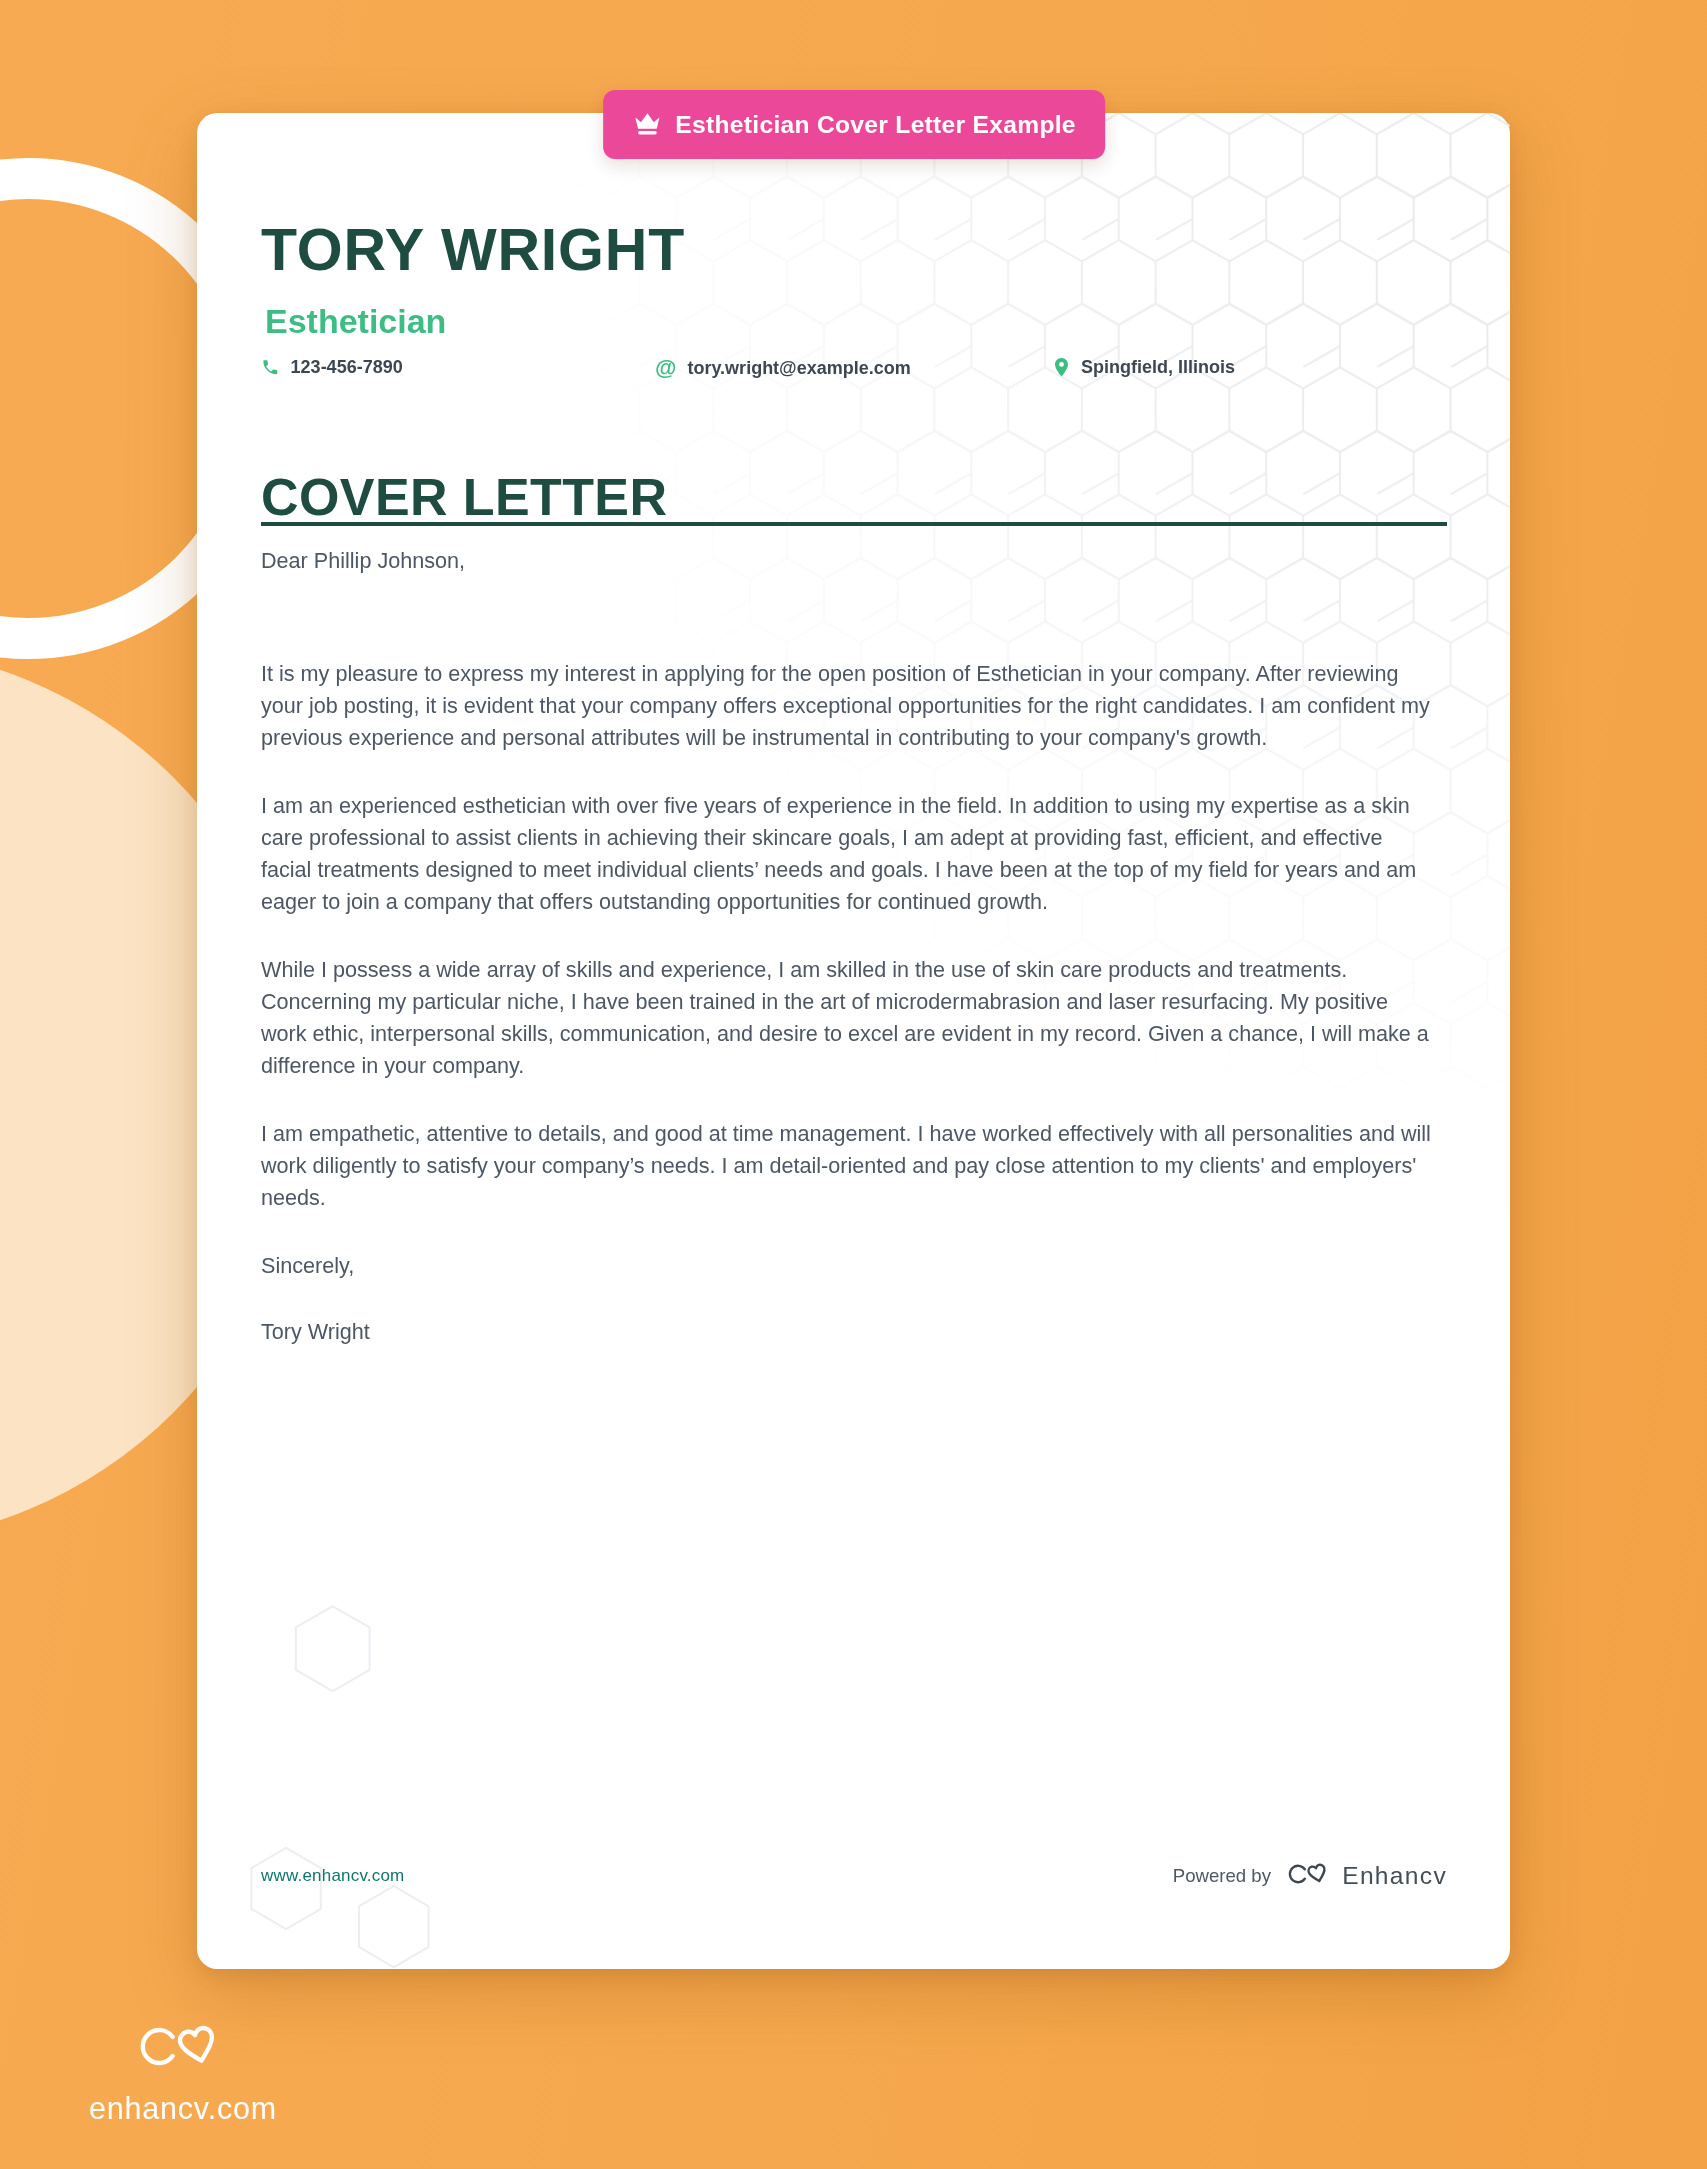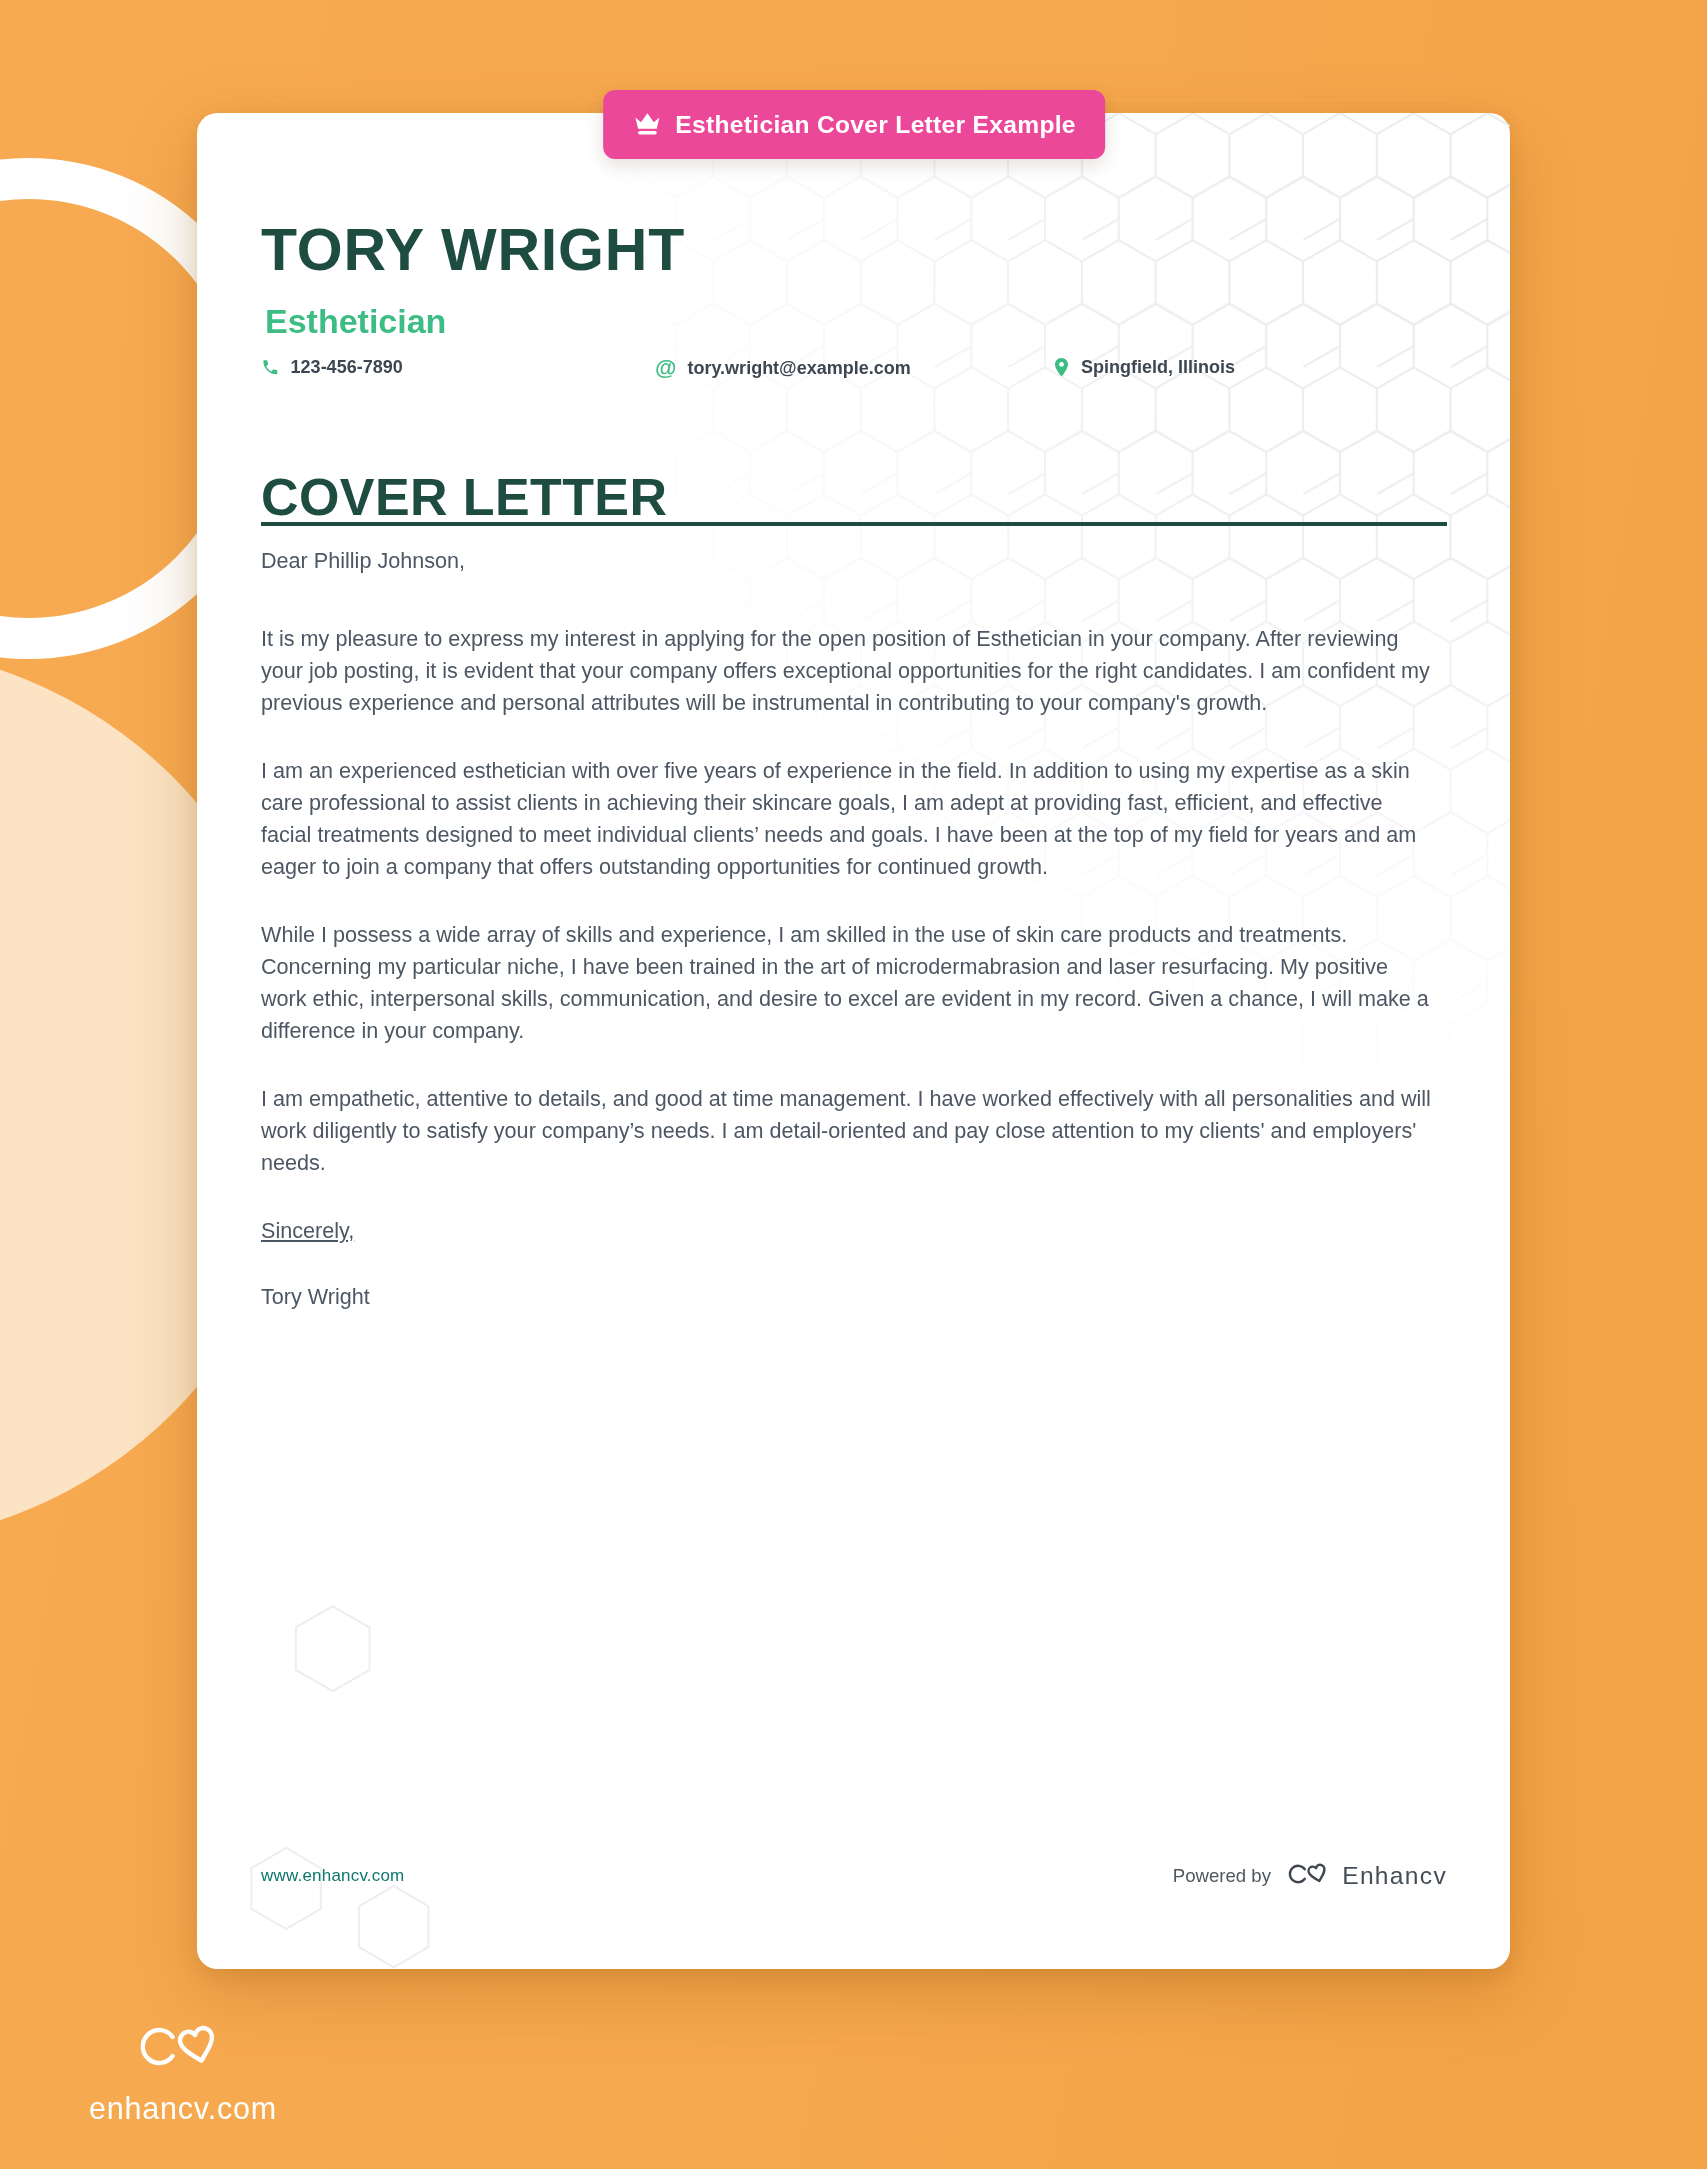--- a/index.html
+++ b/index.html
@@ -56,22 +56,22 @@
     position:absolute;left:64px;top:358px;margin:0;
     font-size:52px;font-weight:800;color:#1e4c41;letter-spacing:0.4px;line-height:1;
   }
   .divider{position:absolute;left:64px;top:409px;width:1186px;height:4.2px;background:#1e4c41;}
   
   .letter{
     position:absolute;left:64px;top:432px;width:1170px;
     font-size:21.6px;line-height:32px;color:#4d5763;
   }
   .letter p{margin:0 0 36px 0;}
-  .letter p.salutation{margin-bottom:46px;}
-  .letter p.closing{margin-bottom:34px;text-decoration:underline;}
+  .letter p.salutation{margin-bottom:81px;}
+  .letter p.closing{margin-bottom:34px;}
   .letter p.signature{margin-bottom:0;}
   
   .card-footer{
     position:absolute;left:64px;top:1744px;width:1186px;height:37px;
     display:flex;align-items:center;justify-content:space-between;
   }
   .cf-site{font-size:17px;color:#0f766e;letter-spacing:0.2px;}
   .powered{display:flex;align-items:center;gap:13.6px;}
   .powered .pb-label{font-size:18.6px;color:#4e5861;}
   .powered .brand-name{font-size:24.6px;color:#454e57;letter-spacing:1.3px;font-weight:500;}

